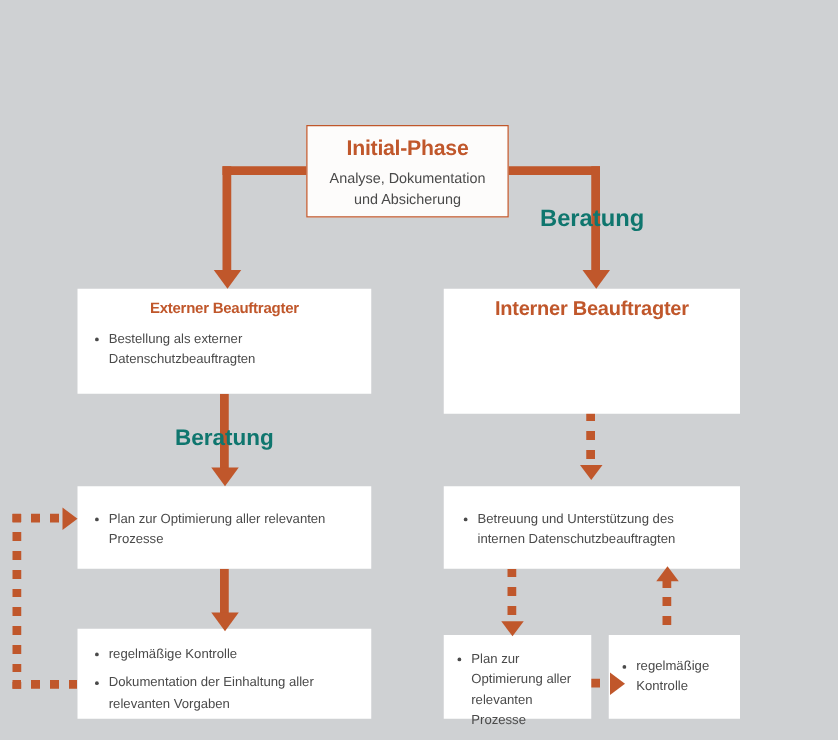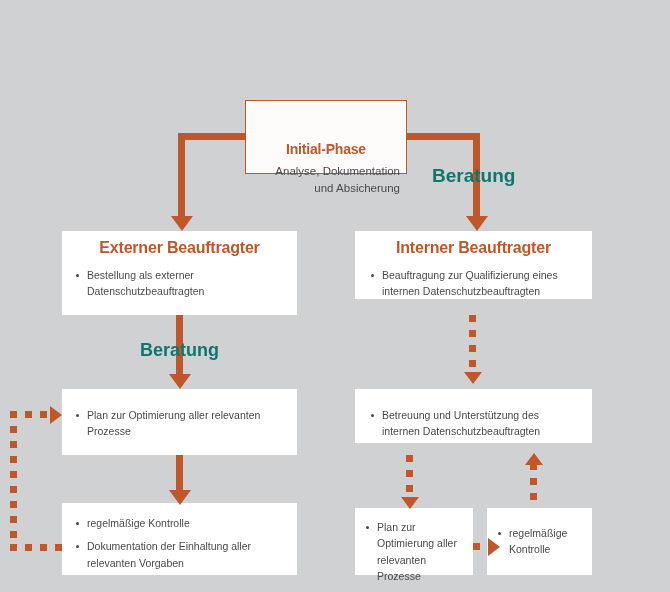--- a/index.html
+++ b/index.html
@@ -24,21 +24,21 @@
     border:1.5px solid #c0572b;
   }
   .box-title{
     color:#c0572b;
     font-weight:bold;
     text-align:center;
     letter-spacing:-0.2px;
   }
   .box-sub{
     color:#4a4a4a;
-    text-align:right;
+    text-align:center;
     line-height:1.45;
   }
   ul.bullets{
     list-style:none;
     margin:0;padding:0;
   }
   ul.bullets li{
     position:relative;
     color:#4a4a4a;
     line-height:1.55;
@@ -117,53 +117,50 @@
   <div class="hline" style="left:178px;top:133px;width:78px;height:7px;"></div>
   <div class="vline" style="left:178px;top:133px;width:7px;height:86px;"></div>
   <div class="arrow-down" style="left:170.5px;top:216px;"></div>
 
   <div class="hline" style="left:404px;top:133px;width:76px;height:7px;"></div>
   <div class="vline" style="left:473px;top:133px;width:7px;height:86px;"></div>
   <div class="arrow-down" style="left:465.5px;top:216px;"></div>
   <div class="edge-label" style="left:432px;top:165px;font-size:19px;">Beratung</div>
 
   <div class="box outlined" style="left:245px;top:100px;width:162px;height:74px;padding:8px 6px 0 6px;">
-    <div class="box-title" style="font-size:14px;margin-bottom:6px;margin-top:32px;">Initial-Phase</div>
+    <div class="box-title" style="font-size:17px;margin-bottom:6px;">Initial-Phase</div>
     <div class="box-sub" style="font-size:11.5px;">Analyse, Dokumentation</div>
     <div class="box-sub" style="font-size:11.5px;">und Absicherung</div>
   </div>
 
   <div class="box" style="left:62px;top:231px;width:235px;height:84px;padding:8px 12px 0 12px;">
-    <div class="box-title" style="font-size:16px;margin-bottom:10px;">Externer Beauftragter</div>
+    <div class="box-title" style="font-size:12px;margin-bottom:10px;">Externer Beauftragter</div>
     <ul class="bullets" style="font-size:10.5px;">
       <li>Bestellung als externer Datenschutzbeauftragten</li>
     </ul>
   </div>
 
-  <div class="box" style="left:355px;top:231px;width:237px;height:68px;padding:8px 14px 0 14px;">
+  <div class="box" style="left:355px;top:231px;width:237px;height:100px;padding:8px 14px 0 14px;">
     <div class="box-title" style="font-size:16px;margin-bottom:10px;">Interner Beauftragter</div>
-    <ul class="bullets" style="font-size:10.5px;line-height:2.0;">
-      <li>Beauftragung zur Qualifizierung eines internen Datenschutzbeauftragten</li>
-    </ul>
   </div>
 
   <div class="vline" style="left:176px;top:315px;width:7px;height:62px;"></div>
   <div class="arrow-down" style="left:168.5px;top:374px;"></div>
   <div class="edge-label" style="left:140px;top:340px;font-size:18px;">Beratung</div>
 
   <div class="dash-v" style="left:469px;top:315px;width:7px;height:62px;"></div>
   <div class="arrow-down small" style="left:463.5px;top:372px;"></div>
 
   <div class="box" style="left:62px;top:389px;width:235px;height:66px;padding:18px 12px 0 12px;">
     <ul class="bullets" style="font-size:10.5px;">
       <li>Plan zur Optimierung aller relevanten Prozesse</li>
     </ul>
   </div>
 
-  <div class="box" style="left:355px;top:389px;width:237px;height:54px;padding:18px 14px 0 14px;">
+  <div class="box" style="left:355px;top:389px;width:237px;height:66px;padding:18px 14px 0 14px;">
     <ul class="bullets" style="font-size:10.5px;">
       <li>Betreuung und Unterstützung des internen Datenschutzbeauftragten</li>
     </ul>
   </div>
 
   <div class="vline" style="left:176px;top:455px;width:7px;height:40px;"></div>
   <div class="arrow-down" style="left:168.5px;top:490px;"></div>
 
   <div class="box" style="left:62px;top:503px;width:235px;height:72px;padding:12px 12px 0 12px;">
     <ul class="bullets" style="font-size:10.5px;">

